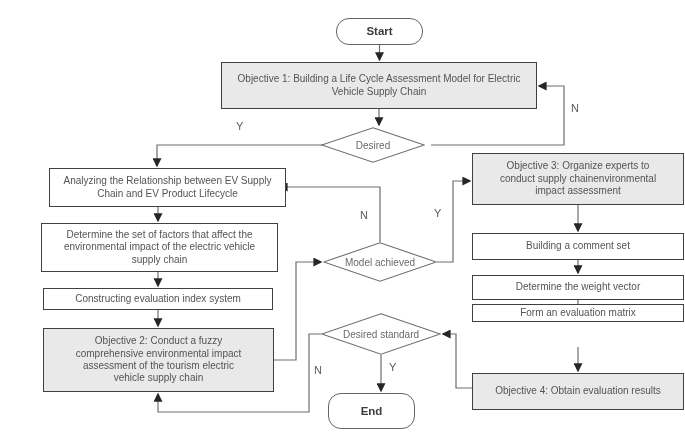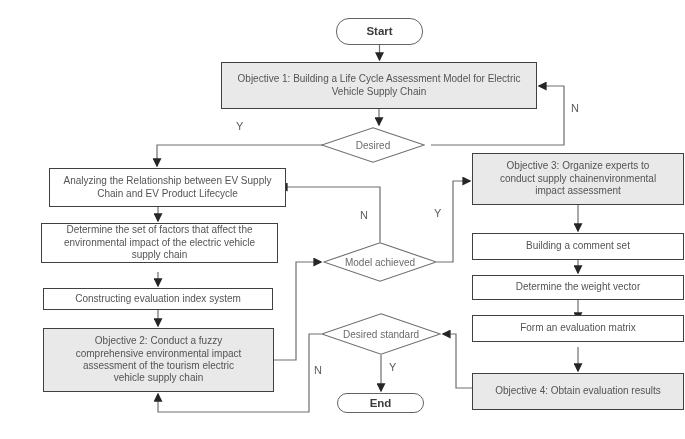--- a/index.html
+++ b/index.html
@@ -56,33 +56,33 @@
       <path d="M557,347 L557,371" marker-end="url(#ah)"></path>
       <path d="M451,388 L435,388 L435,334 L422,334" marker-end="url(#ah)"></path>
       <path d="M360,355 L360,391" marker-end="url(#ah)"></path>
       <path d="M300,334 L288,334 L288,412 L137,412 L137,394" marker-end="url(#ah)"></path>
     </g>
   </svg>
 
   <div class="node terminal" style="left:315px; top:18px; width:87px; height:27px;">
     <span>Start</span>
   </div>
-  <div class="node terminal" style="left:316px; top:393px; width:87px; height:20px;">
+  <div class="node terminal" style="left:307px; top:393px; width:87px; height:36px;">
     <span>End</span>
   </div>
 
   <div class="node gray" style="left:200px; top:62px; width:316px; height:47px;">
     <span>Objective 1: Building a Life Cycle Assessment Model for Electric Vehicle Supply Chain</span>
   </div>
 
   <div class="node" style="left:28px; top:168px; width:237px; height:39px; padding:2px 10px;">
     <span>Analyzing the  Relationship between EV Supply Chain and EV Product Lifecycle</span>
   </div>
 
-  <div class="node" style="left:20px; top:223px; width:237px; height:40px; padding:2px 12px;">
+  <div class="node" style="left:20px; top:223px; width:237px; height:49px; padding:2px 12px;">
     <span>Determine the set of factors that affect the environmental impact of the electric vehicle supply chain</span>
   </div>
 
   <div class="node" style="left:22px; top:288px; width:230px; height:22px; padding:1px 4px;">
     <span>Constructing evaluation index system</span>
   </div>
 
   <div class="node gray" style="left:22px; top:328px; width:231px; height:64px; padding:2px 26px;">
     <span>Objective 2: Conduct a fuzzy comprehensive environmental impact assessment of the tourism electric vehicle supply chain</span>
   </div>
@@ -92,21 +92,21 @@
   </div>
 
   <div class="node" style="left:451px; top:233px; width:212px; height:27px;">
     <span>Building a comment set</span>
   </div>
 
   <div class="node" style="left:451px; top:275px; width:212px; height:25px;">
     <span>Determine the weight vector</span>
   </div>
 
-  <div class="node" style="left:451px; top:315px; width:212px; height:27px;">
+  <div class="node" style="left:451px; top:304px; width:212px; height:18px;">
     <span>Form an evaluation matrix</span>
   </div>
 
   <div class="node gray" style="left:451px; top:373px; width:212px; height:37px; padding:2px 21px;text-align:right;">
     <span>Objective 4: Obtain evaluation results</span>
   </div>
 
   <div class="diamond" style="left:300px; top:127px; width:104px; height:36px;">
     <svg viewBox="0 0 104 36" xmlns="http://www.w3.org/2000/svg">
       <polygon points="52,0.8 103.2,18 52,35.2 0.8,18" fill="#ffffff" stroke="#6e6e6e" stroke-width="1.1"></polygon>

